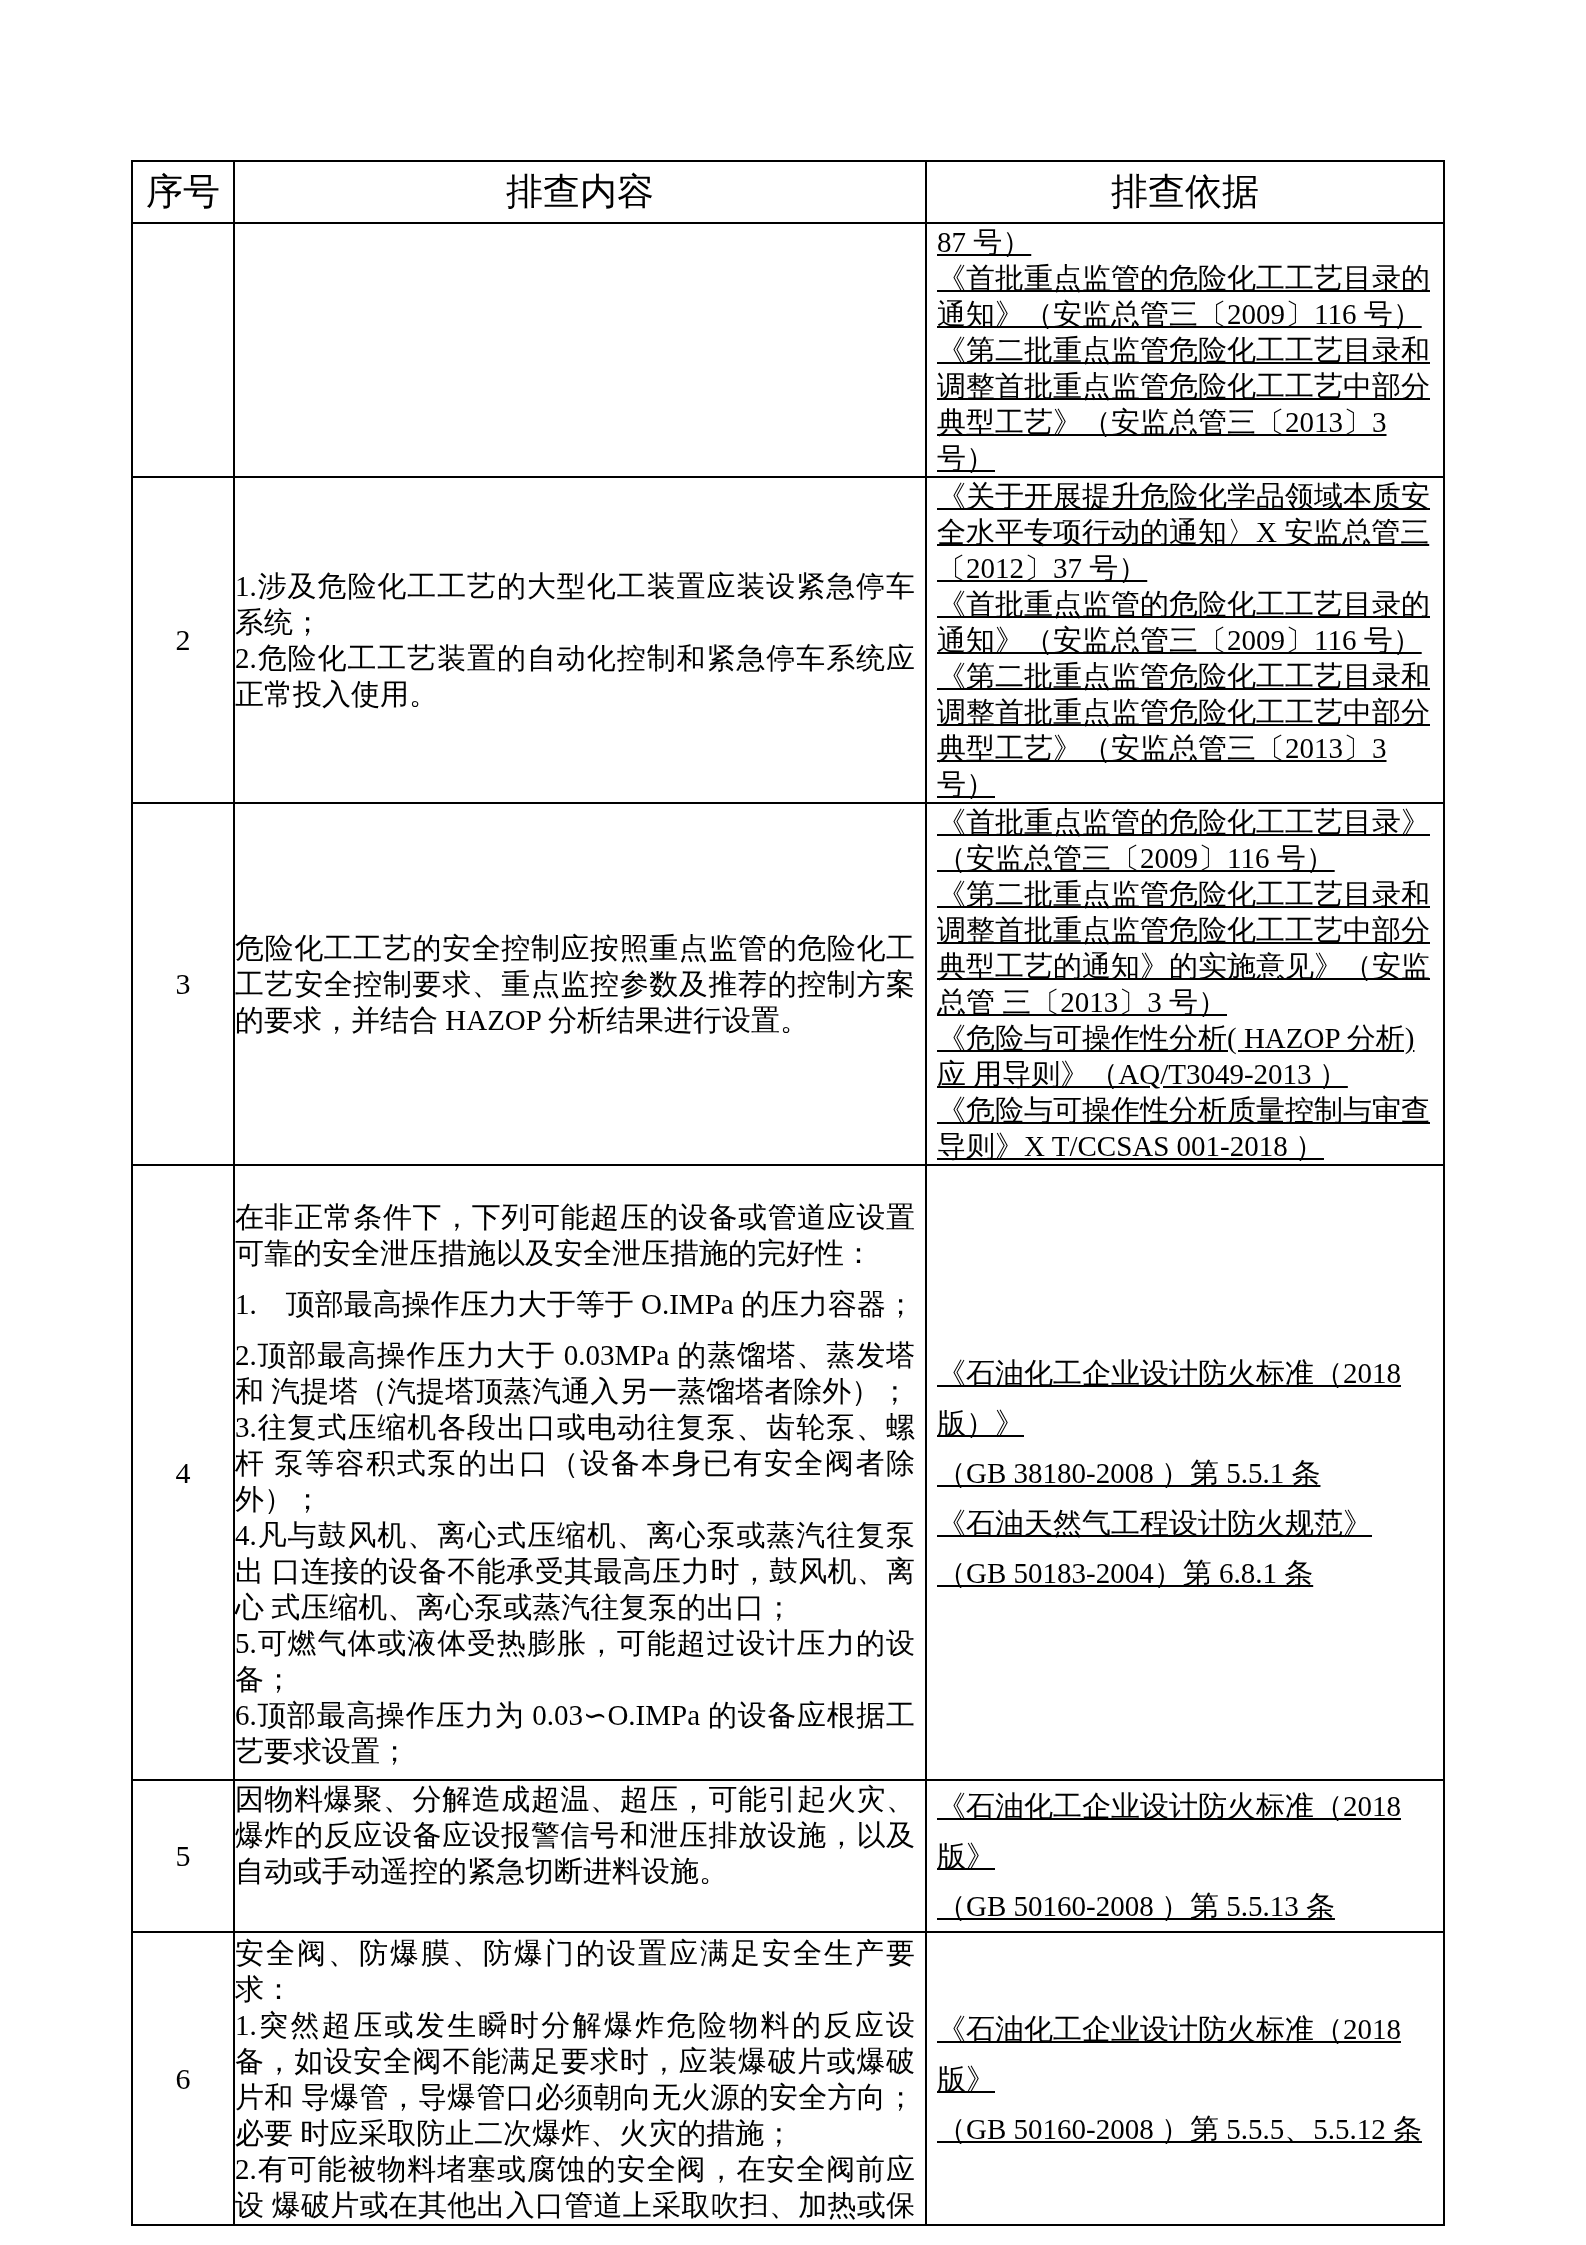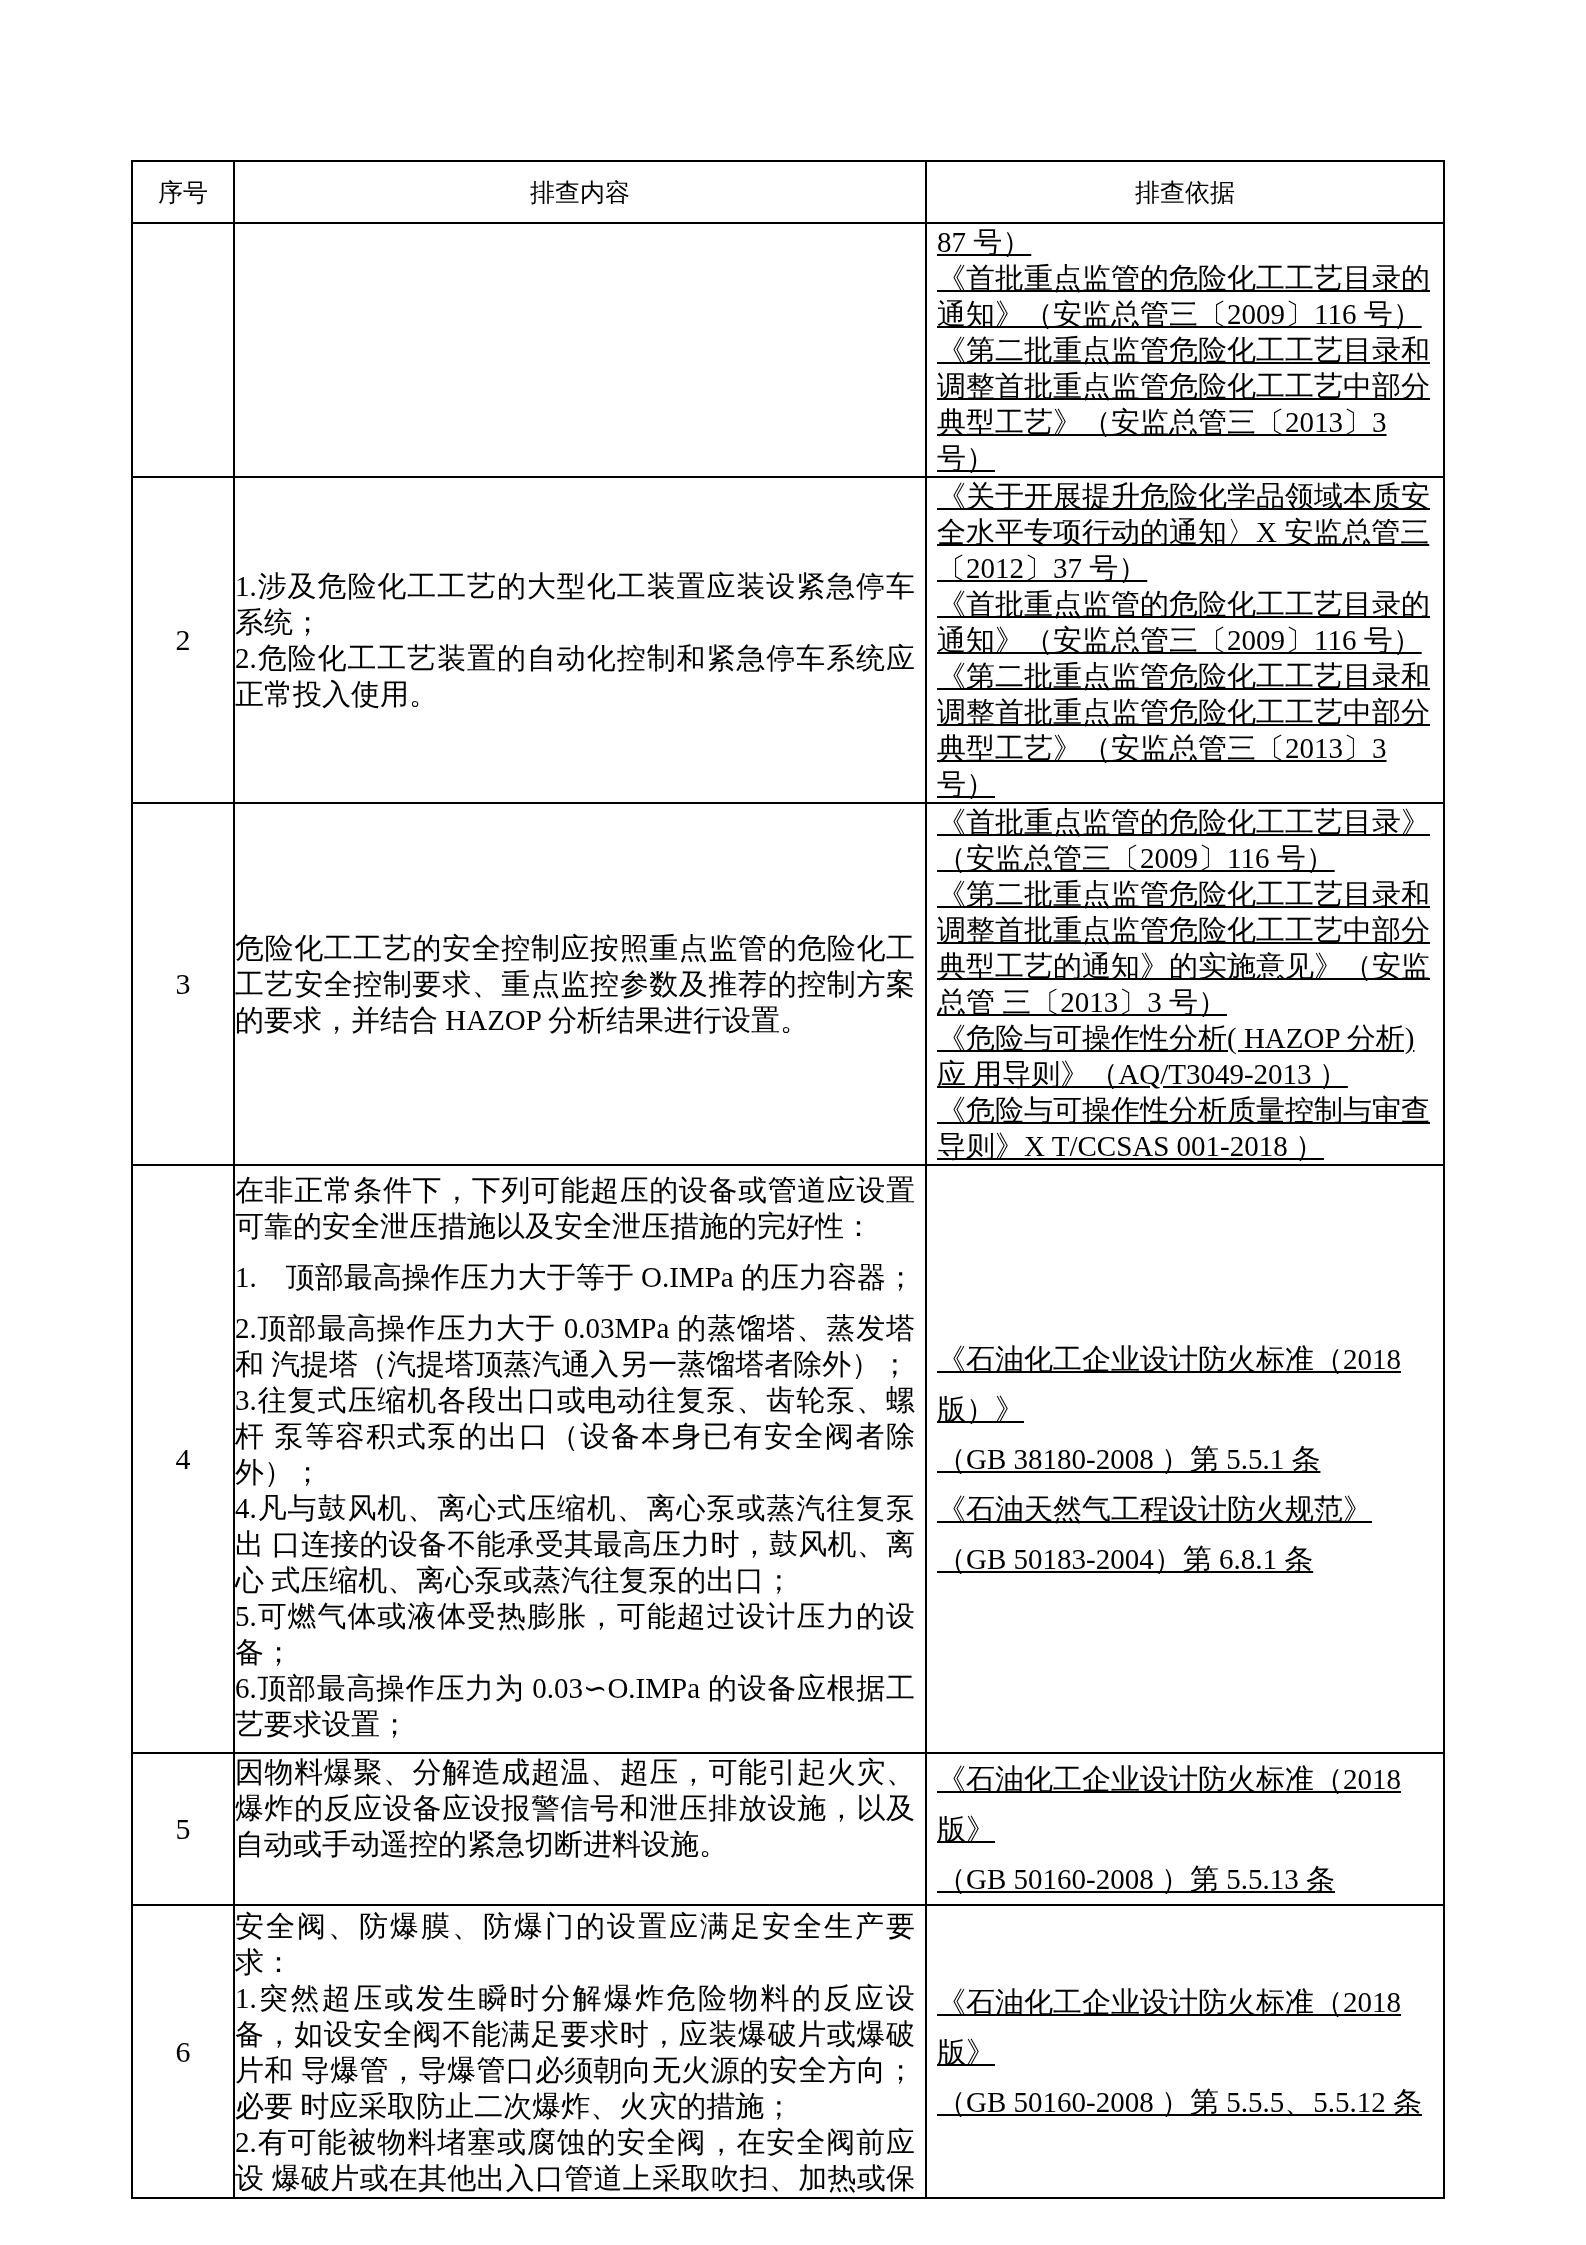--- a/index.html
+++ b/index.html
@@ -16,21 +16,21 @@
     border-collapse:collapse;
     table-layout:fixed;
   }
   table.doc td,table.doc th{
     border:2px solid #000;
     padding:0;
     font-weight:normal;
     overflow:hidden;
   }
   th.hdr{
-    font-size:25px;
+    font-size:37px;
     text-align:center;
     vertical-align:middle;
   }
   td.num{
     font-size:30px;
     text-align:center;
     vertical-align:middle;
   }
   td.content{vertical-align:middle;}
   td.content .inner{
@@ -43,21 +43,21 @@
   td.basis{vertical-align:middle;text-decoration:underline;}
   td.basis .inner{
     padding:0 6px 0 10px;
     font-size:29px;
     line-height:36px;
     text-align:left;
   }
   td.basis .inner p{margin:0;}
   td.basis .inner.loose{line-height:50px;}
   .valign-top{vertical-align:top !important;}
-  .clip-r4{height:580px;overflow:hidden;padding-top:6px !important;}
+  .clip-r4{height:580px;overflow:hidden;padding-top:6px !important;margin-top:27px;}
   .clip-r5{height:106px;overflow:hidden;}
   .clip-r6{height:288px;overflow:hidden;padding-top:2px !important;}
   .gap-before{margin-top:15px !important;}
 </style>
 </head>
 <body>
 
 <div class="page">
   <table class="doc">
     <colgroup>

